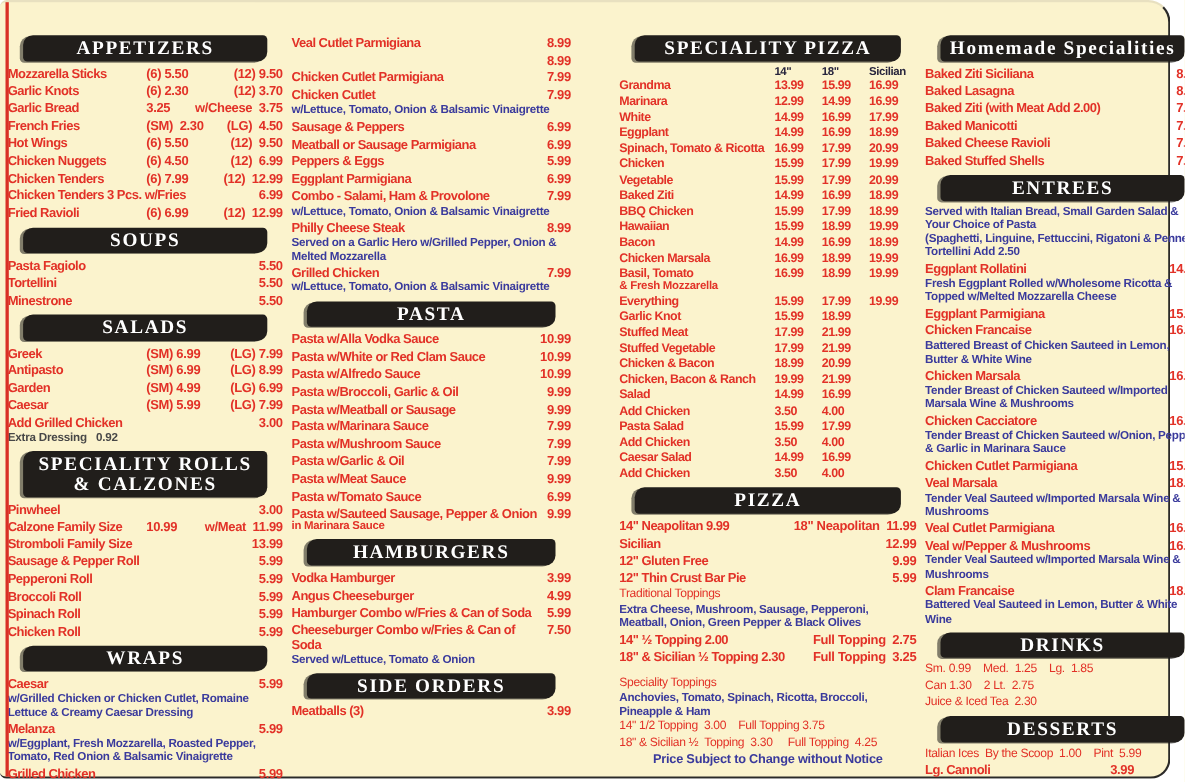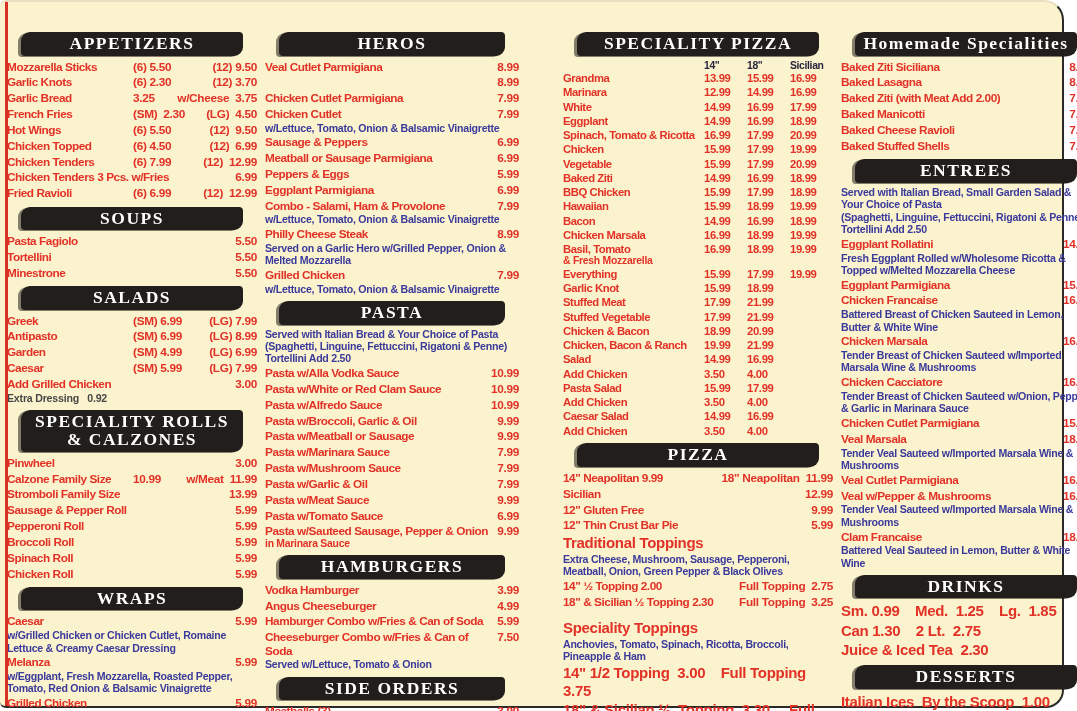--- a/index.html
+++ b/index.html
@@ -41,21 +41,21 @@
     color:#e23127;font-weight:bold;font-size:11.8px;letter-spacing:-.3px;
     margin-left:auto;text-align:right;white-space:pre;flex:none;
   }
   .hasmid .nm{flex:0 0 122px;}
   .md{color:#e23127;font-weight:bold;font-size:11.8px;letter-spacing:-.3px;flex:1 1 auto;white-space:pre;}
   .desc{
     color:#3a3a9c;font-weight:bold;font-size:10.6px;letter-spacing:-.25px;
     line-height:1.16;margin:-1px 0 1.5px;
   }
   .redline{
-    color:#e23127;font-weight:bold;font-size:15px;letter-spacing:-.3px;
+    color:#e23127;font-weight:normal;font-size:11px;letter-spacing:-.3px;
     line-height:1.2;margin-bottom:1.5px;white-space:pre-wrap;
   }
   .subline{
     color:#e23127;font-weight:bold;font-size:10.4px;letter-spacing:-.25px;
     margin:-2px 0 1.5px;
   }
   .center-note{
     color:#3a3a9c;font-weight:bold;font-size:11.6px;text-align:center;
     letter-spacing:-.2px;margin-top:1px;
   }
@@ -95,21 +95,21 @@
           <span class="nm">French Fries</span>
           <span class="md">(SM)  2.30</span>
           <span class="pr">(LG)  4.50</span>
         </div>
         <div class="row hasmid">
           <span class="nm">Hot Wings</span>
           <span class="md">(6) 5.50</span>
           <span class="pr">(12)  9.50</span>
         </div>
         <div class="row hasmid">
-          <span class="nm">Chicken Topped</span>
+          <span class="nm">Chicken Nuggets</span>
           <span class="md">(6) 4.50</span>
           <span class="pr">(12)  6.99</span>
         </div>
         <div class="row hasmid">
           <span class="nm">Chicken Tenders</span>
           <span class="md">(6) 7.99</span>
           <span class="pr">(12)  12.99</span>
         </div>
         <div class="row">
           <span class="nm">Chicken Tenders 3 Pcs. w/Fries</span>
@@ -214,21 +214,20 @@
         </div>
         <div class="desc">w/Eggplant, Fresh Mozzarella, Roasted Pepper, Tomato, Red Onion &amp; Balsamic Vinaigrette</div>
         <div class="row">
           <span class="nm">Grilled Chicken</span>
           <span class="pr">5.99</span>
         </div>
       </section>
     </div>
   <div class="col col1">
       <section class="section">
-        <div class="banner">HEROS</div>
         <div class="row">
           <span class="nm">Veal Cutlet Parmigiana</span>
           <span class="pr">8.99</span>
         </div>
         <div class="row">
           <span class="pr">8.99</span>
         </div>
         <div class="row">
           <span class="nm">Chicken Cutlet Parmigiana</span>
           <span class="pr">7.99</span>
@@ -265,21 +264,20 @@
         </div>
         <div class="desc">Served on a Garlic Hero w/Grilled Pepper, Onion &amp; Melted Mozzarella</div>
         <div class="row">
           <span class="nm">Grilled Chicken</span>
           <span class="pr">7.99</span>
         </div>
         <div class="desc">w/Lettuce, Tomato, Onion &amp; Balsamic Vinaigrette</div>
       </section>
       <section class="section">
         <div class="banner">PASTA</div>
-        <div class="desc">Served with Italian Bread &amp; Your Choice of Pasta (Spaghetti, Linguine, Fettuccini, Rigatoni &amp; Penne) Tortellini Add 2.50</div>
         <div class="row">
           <span class="nm">Pasta w/Alla Vodka Sauce</span>
           <span class="pr">10.99</span>
         </div>
         <div class="row">
           <span class="nm">Pasta w/White or Red Clam Sauce</span>
           <span class="pr">10.99</span>
         </div>
         <div class="row">
           <span class="nm">Pasta w/Alfredo Sauce</span>

